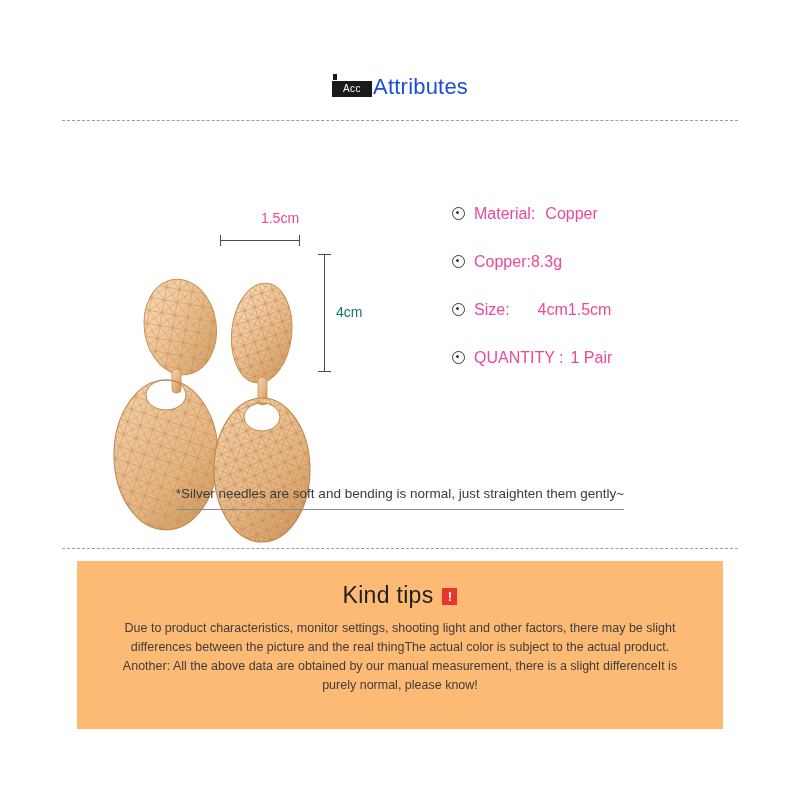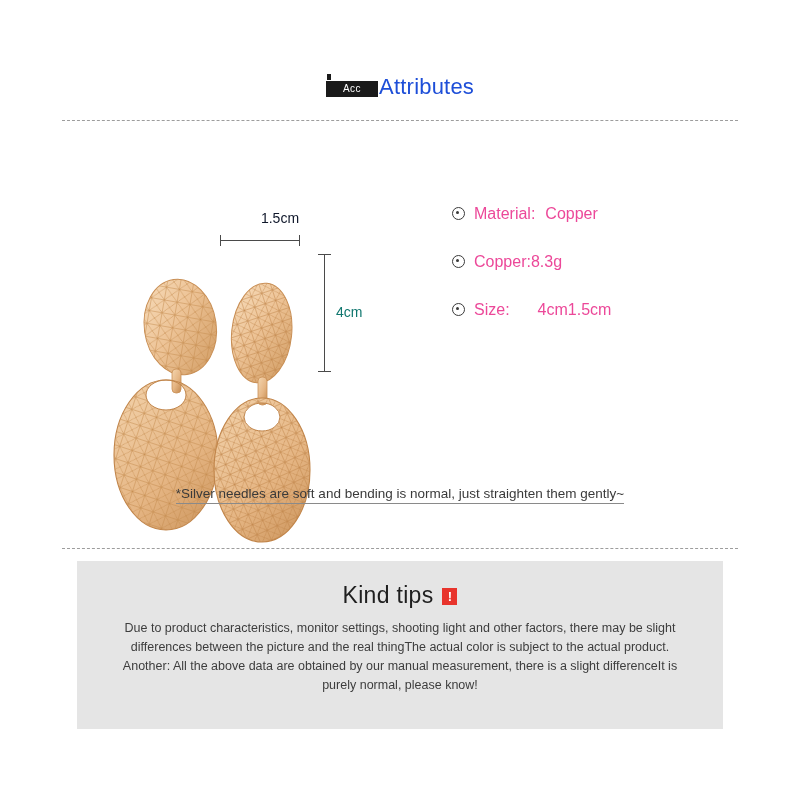--- a/index.html
+++ b/index.html
@@ -32,21 +32,21 @@
     display: flex;
     align-items: center;
     justify-content: center;
   }
   .header-badge {
     display: inline-block;
     background: #1a1a1a;
     color: #ffffff;
     font-size: 10px;
     line-height: 16px;
-    padding: 0 17px;
+    padding: 0 11px;
     height: 16px;
     letter-spacing: 0.5px;
     position: relative;
     top: 2px;
     margin-right: 1px;
   }
   .header-badge::before {
     content: "";
     position: absolute;
     top: -7px;
@@ -81,21 +81,21 @@
     height: 340px;
   }
 
   .width-label {
     position: absolute;
     top: 60px;
     left: 160px;
     width: 120px;
     text-align: center;
     font-size: 14px;
-    color: #0f172a;
+    color: #ec4899;
   }
   .width-bar {
     position: absolute;
     top: 85px;
     left: 160px;
     width: 80px;
     height: 10px;
   }
   .width-bar .line {
     position: absolute;
@@ -198,31 +198,31 @@
     position: absolute;
     top: 486px;
     left: 0;
     width: 800px;
     text-align: center;
     font-size: 13.5px;
     color: #3a3a3a;
   }
   .note span {
     border-bottom: 1px solid #8a8a8a;
-    padding-bottom: 2px;
+    padding-bottom: 8px;
   }
 
   
   .tips-panel {
     position: absolute;
     top: 561px;
     left: 77px;
     width: 646px;
     height: 168px;
-    background: #e5e5e5;
+    background: #fdba74;
   }
   .tips-title {
     text-align: center;
     margin-top: 21px;
     font-size: 23px;
     color: #1f1f1f;
     letter-spacing: 0.3px;
     display: flex;
     align-items: center;
     justify-content: center;
@@ -348,20 +348,25 @@
     <div class="attr-row">
       <span class="attr-bullet"></span>
       <span class="attr-label">Copper:</span>
       <span class="attr-value" style="">8.3g</span>
     </div>
     <div class="attr-row">
       <span class="attr-bullet"></span>
       <span class="attr-label">Size:</span>
       <span class="attr-value" style="margin-left:28px">4cm1.5cm</span>
     </div>
+    <div class="attr-row">
+      <span class="attr-bullet"></span>
+      <span class="attr-label">QUANTITY :</span>
+      <span class="attr-value" style="margin-left:7px">1 Pair</span>
+    </div>
   </div>
 
   <div class="note">
     <span>*Silver needles are soft and bending is normal, just straighten them gently~</span>
   </div>
 
   <div class="dash-rule bottom"></div>
 
   <div class="tips-panel">
     <div class="tips-title">

